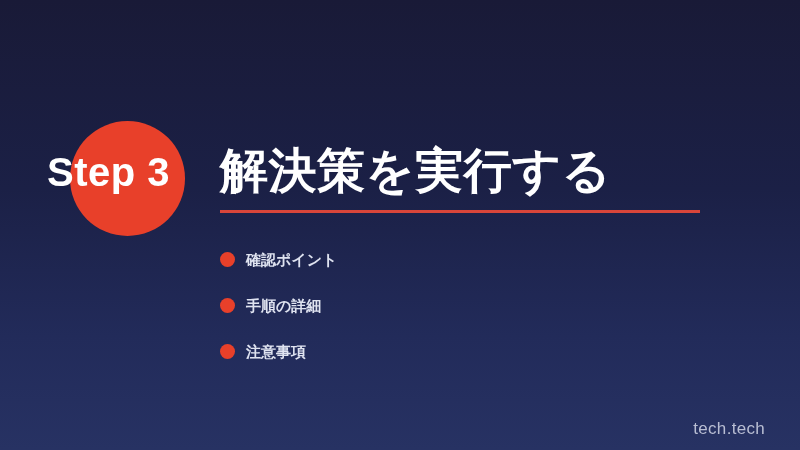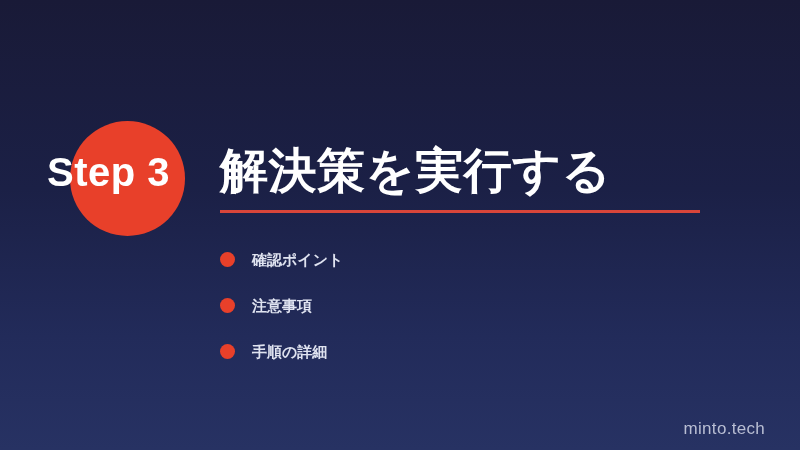--- a/index.html
+++ b/index.html
@@ -87,21 +87,21 @@
 
   .bullet-dot {
     width: 15px;
     height: 15px;
     border-radius: 50%;
     background: #e8402a;
     flex: 0 0 auto;
   }
 
   .bullet-text {
-    margin-left: 17px;
+    margin-left: 11px;
     font-size: 15px;
     font-weight: bold;
     color: #dfe3f0;
     white-space: nowrap;
     line-height: 1;
   }
 
   
   #watermark {
     position: absolute;
@@ -126,23 +126,23 @@
 
   <div id="title-divider"></div>
 
   <ul id="bullet-list">
     <li class="bullet-item">
       <span class="bullet-dot"></span>
       <span class="bullet-text">確認ポイント</span>
     </li>
     <li class="bullet-item">
       <span class="bullet-dot"></span>
-      <span class="bullet-text">注意事項</span>
+      <span class="bullet-text">手順の詳細</span>
     </li>
     <li class="bullet-item">
       <span class="bullet-dot"></span>
-      <span class="bullet-text">手順の詳細</span>
+      <span class="bullet-text">注意事項</span>
     </li>
   </ul>
 
-  <div id="watermark">minto.tech</div>
+  <div id="watermark">tech.tech</div>
 
 </div>
 
 </body></html>

